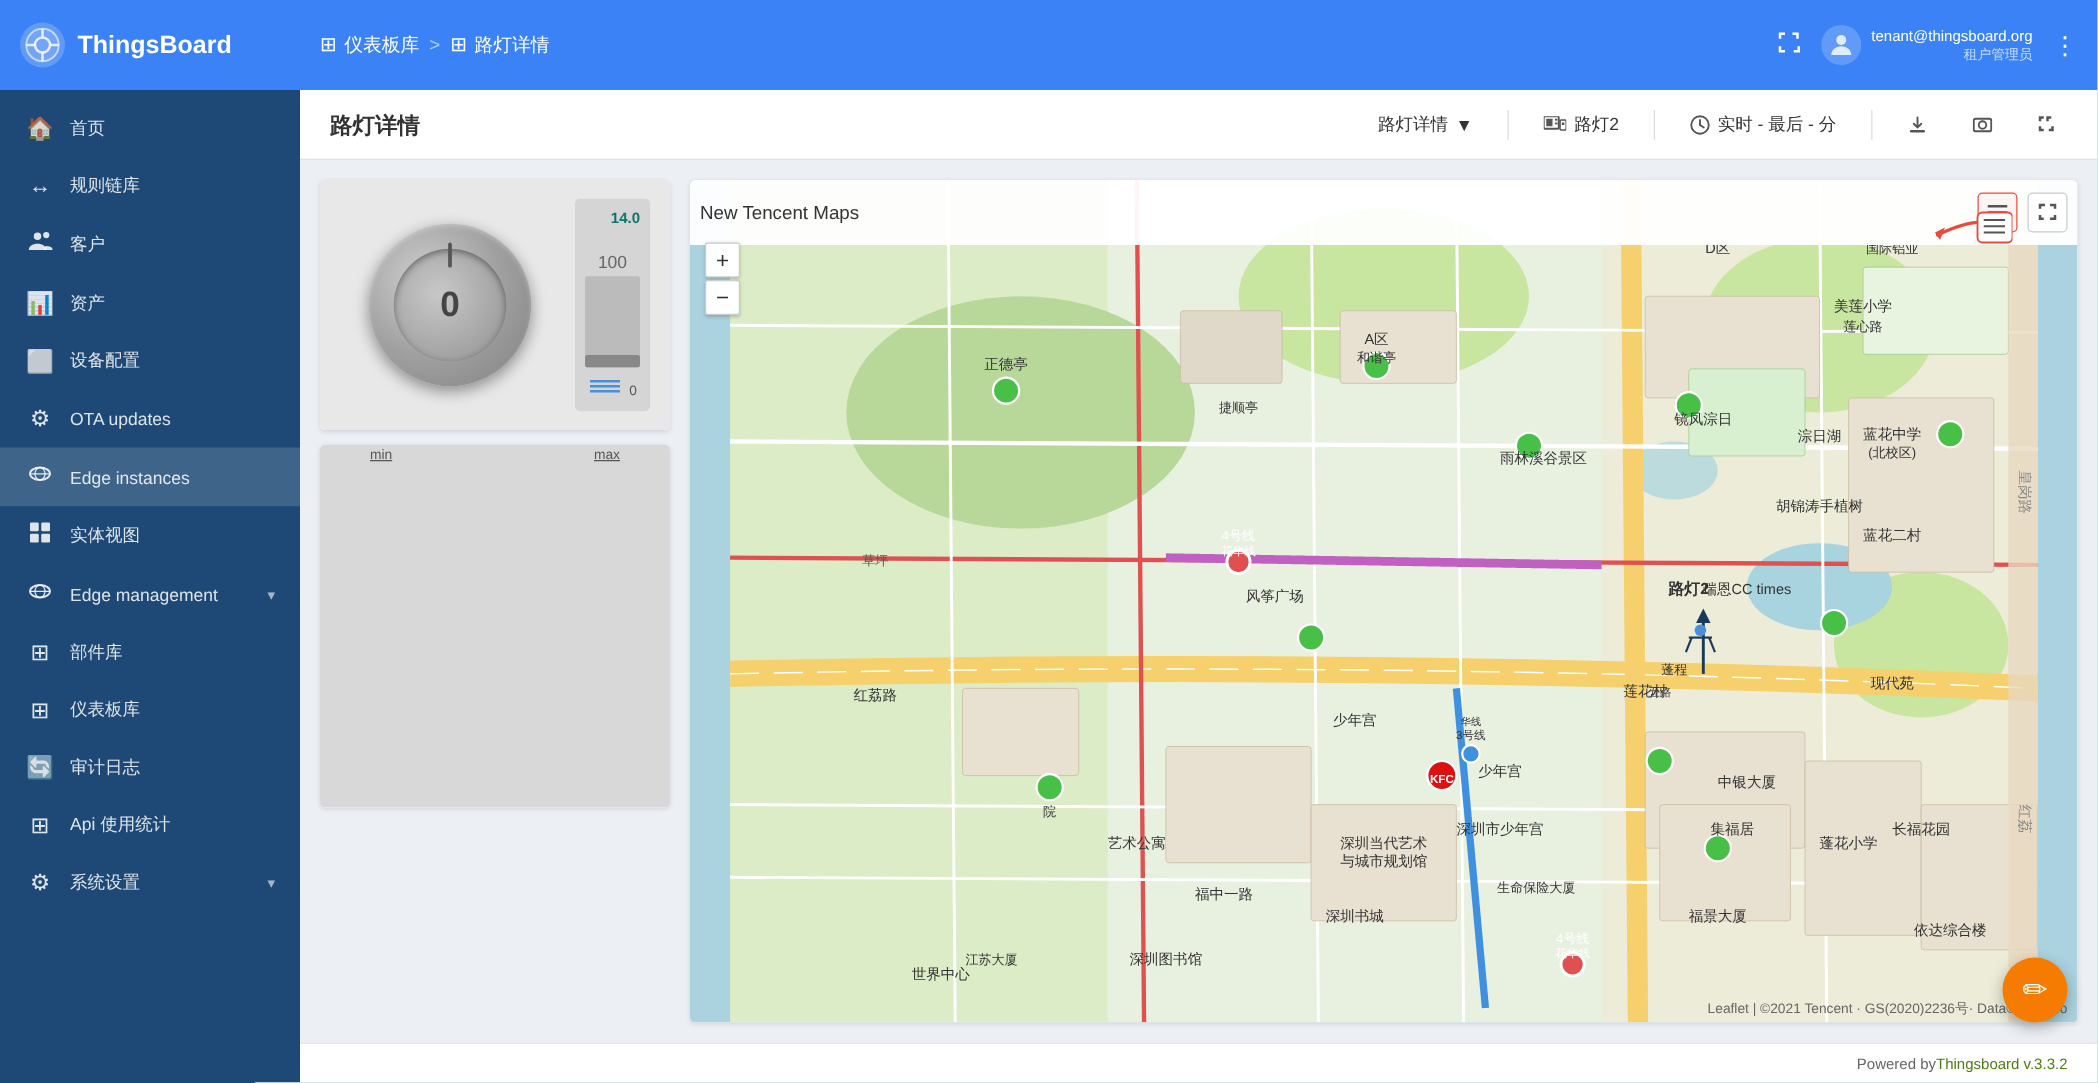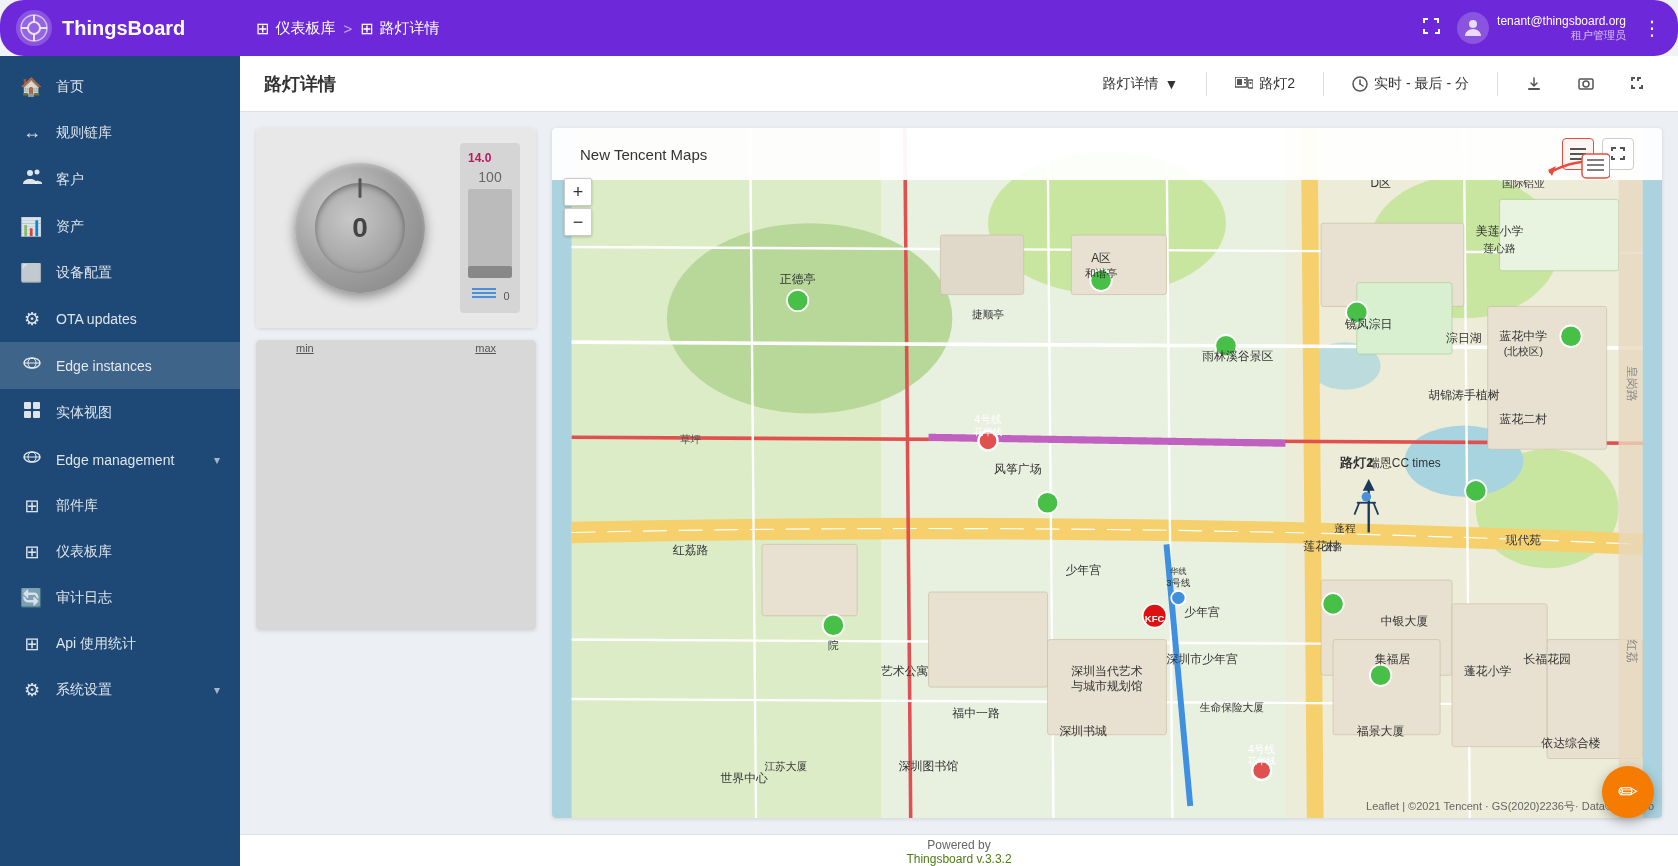--- a/index.html
+++ b/index.html
@@ -1,27 +1,26 @@
 <!DOCTYPE html>
 <html><head>
   <meta charset="utf-8">
   <style>
     * { box-sizing: border-box; margin: 0; padding: 0; }
     body { font-family: 'Segoe UI', Arial, sans-serif; background: #f0f2f5; display: flex; flex-direction: column; height: 866px; overflow: hidden; }
 
     
     .top-header {
-      background: #6d28d9;
-      height: 56px;
+      background: #3b82f6;
+      height: 72px;
       display: flex;
       align-items: center;
       padding: 0 16px;
       flex-shrink: 0;
       color: white;
-      border-radius: 24px;
     }
     .logo-area {
       display: flex;
       align-items: center;
       gap: 10px;
       min-width: 240px;
     }
     .logo-icon {
       width: 36px;
       height: 36px;
@@ -229,21 +228,21 @@
     
     .vertical-meter {
       width: 60px;
       background: #d5d5d5;
       border-radius: 4px;
       padding: 8px;
       display: flex;
       flex-direction: column;
       height: 170px;
     }
-    .meter-value { font-size: 12px; font-weight: 600; color: #be185d; text-align: left; margin-bottom: 4px; }
+    .meter-value { font-size: 12px; font-weight: 600; color: #0f766e; text-align: right; margin-bottom: 20px; }
     .meter-max { font-size: 14px; color: #666; text-align: center; margin-bottom: 4px; }
     .meter-bar-container {
       flex: 1;
       background: #bbb;
       border-radius: 2px;
       position: relative;
       overflow: hidden;
     }
     .meter-fill {
       position: absolute;
@@ -292,21 +291,21 @@
       box-shadow: 0 1px 4px rgba(0,0,0,0.12);
       overflow: hidden;
       position: relative;
     }
     .map-title-bar {
       position: absolute;
       top: 0;
       left: 0;
       right: 0;
       background: rgba(255,255,255,0.95);
-      padding: 10px 28px;
+      padding: 10px 8px;
       font-size: 15px;
       font-weight: 500;
       color: #333;
       z-index: 10;
       display: flex;
       align-items: center;
       justify-content: space-between;
     }
     .map-title-actions {
       display: flex;
@@ -397,21 +396,20 @@
       background: white;
       height: 32px;
       display: flex;
       align-items: center;
       justify-content: flex-end;
       padding: 0 24px;
       font-size: 12px;
       color: #666;
       border-top: 1px solid #e0e0e0;
       flex-shrink: 0;
-      flex-direction: column;
     }
     .footer a { color: #4d7c0f; text-decoration: none; }
 
     
     .fab {
       position: fixed;
       bottom: 48px;
       right: 24px;
       width: 52px;
       height: 52px;

